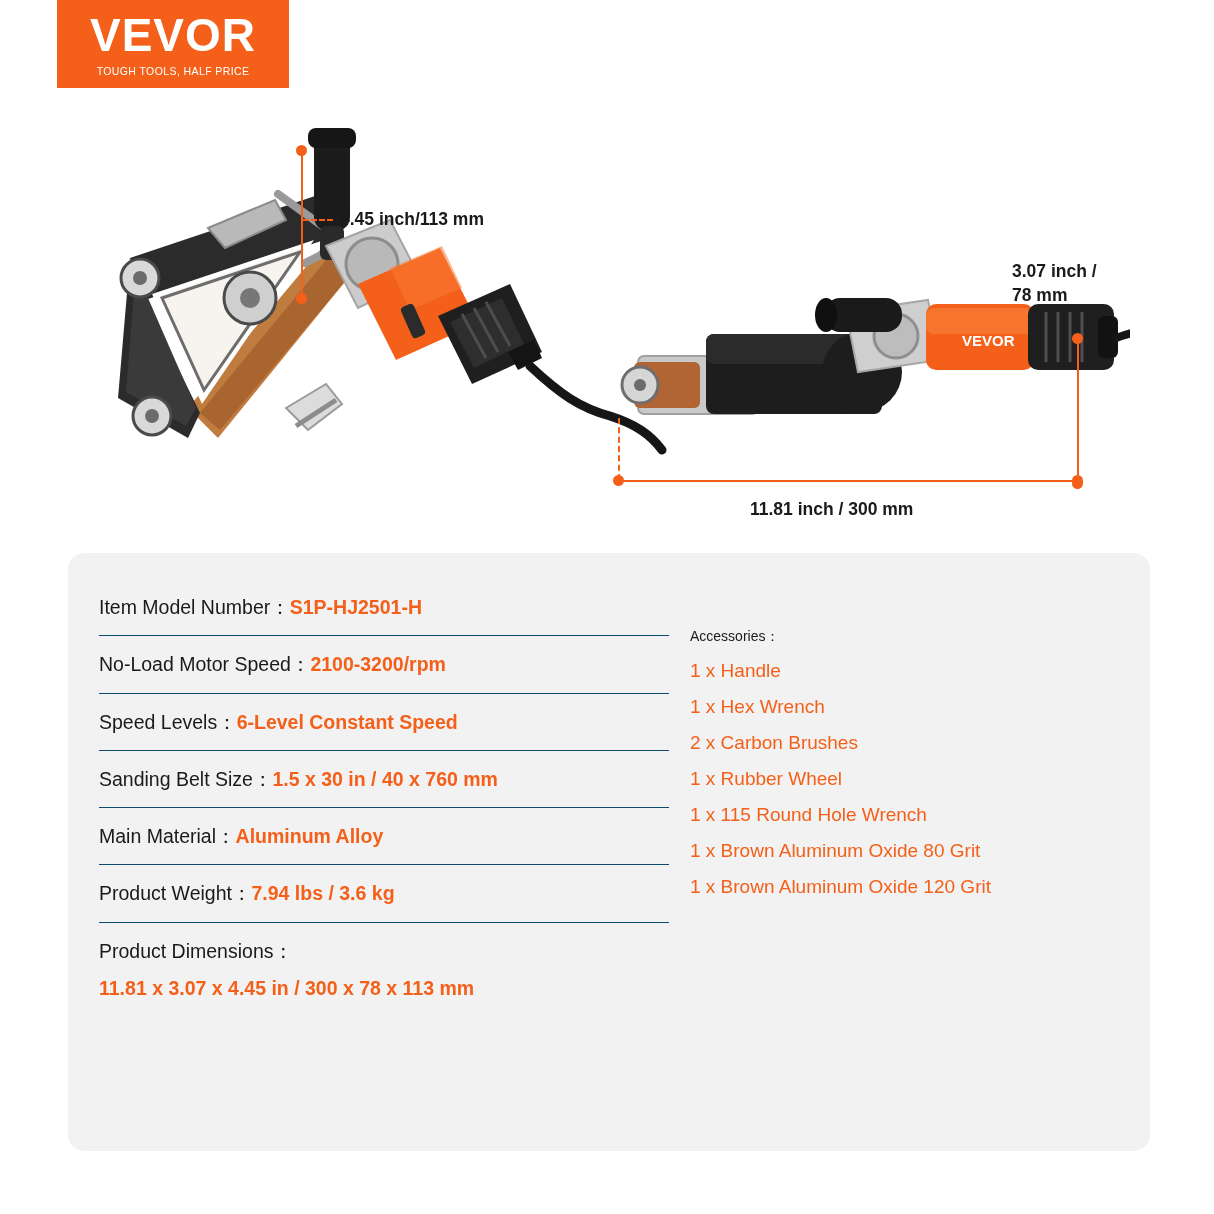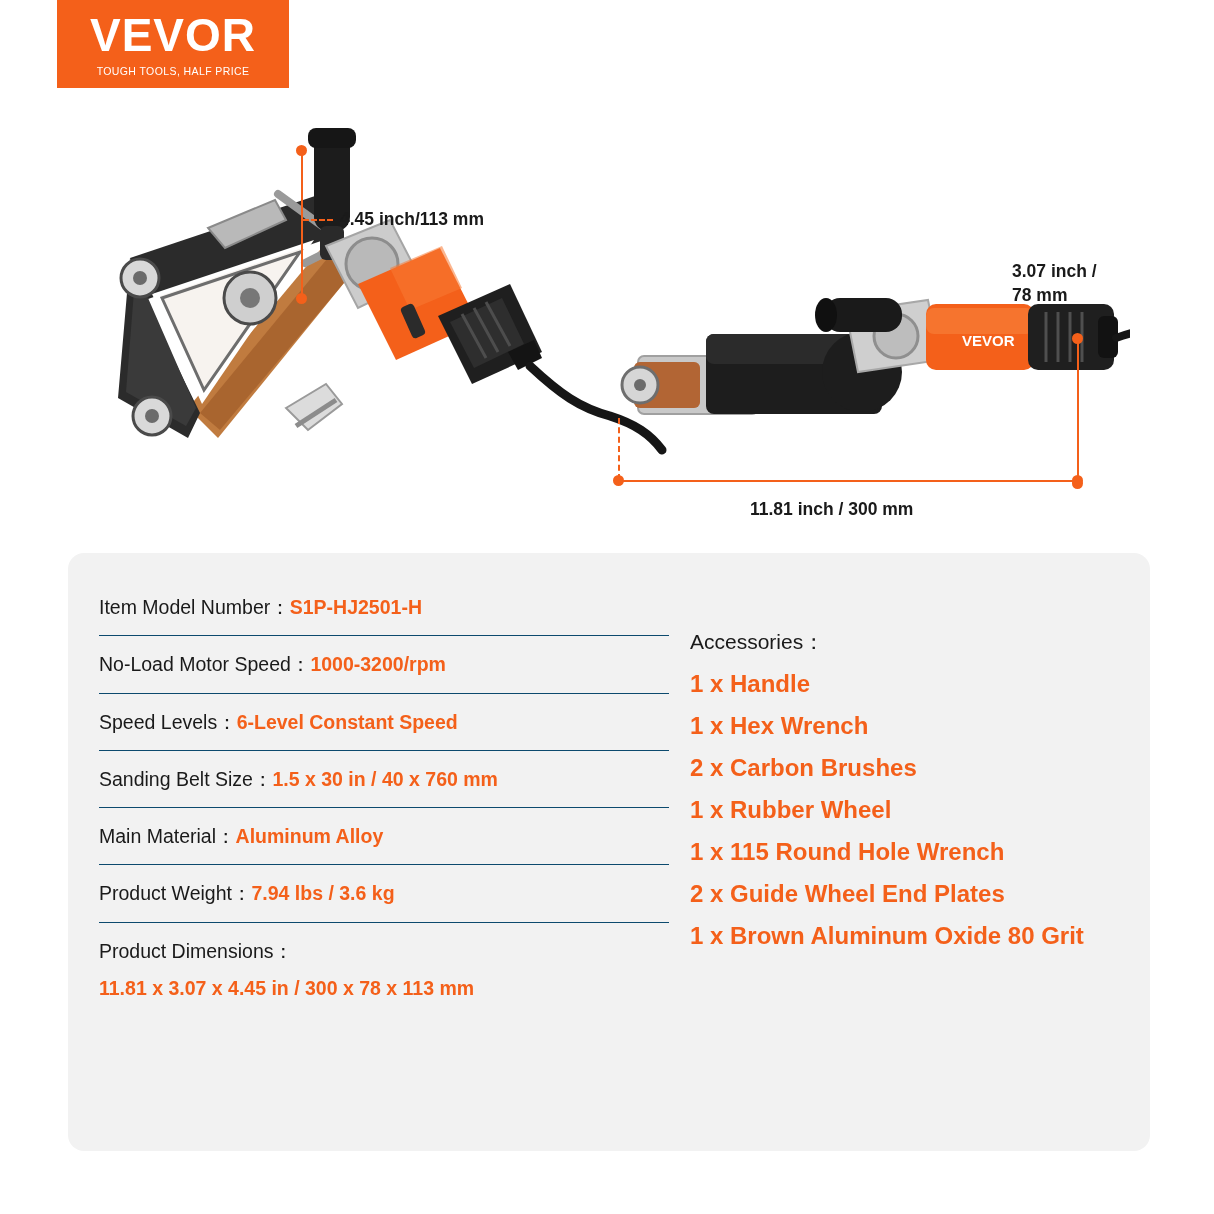--- a/index.html
+++ b/index.html
@@ -124,28 +124,28 @@
     margin-top: 8px;
   }
 
   .acc-col {
     position: absolute;
     left: 622px;
     top: 75px;
     width: 430px;
   }
   .acc-title {
-    font-size: 21px;
+    font-size: 14px;
     color: #1a1a1a;
     margin-bottom: 14px;
   }
   .acc-item {
-    font-size: 24px;
+    font-size: 19px;
     color: #f4601a;
-    font-weight: bold;
+    font-weight: normal;
     margin-bottom: 14px;
   }
 </style>
 </head>
 <body>
 
 <div class="logo-box">
   <div class="logo-word">VEVOR</div>
   <div class="logo-tag">TOUGH TOOLS, HALF PRICE</div>
 </div>
@@ -271,21 +271,21 @@
 
 <div class="spec-panel">
 
   <div class="spec-left">
 
     <div class="spec-row">
       <span>Item Model Number：</span><span class="val">S1P-HJ2501-H</span>
     </div>
 
     <div class="spec-row">
-      <span>No-Load Motor Speed：</span><span class="val">1000-3200/rpm</span>
+      <span>No-Load Motor Speed：</span><span class="val">2100-3200/rpm</span>
     </div>
 
     <div class="spec-row">
       <span>Speed Levels：</span><span class="val">6-Level Constant Speed</span>
     </div>
 
     <div class="spec-row">
       <span>Sanding Belt Size：</span><span class="val">1.5 x 30 in / 40 x 760 mm</span>
     </div>
 
@@ -303,17 +303,17 @@
 
   </div>
 
   <div class="acc-col">
     <div class="acc-title">Accessories：</div>
     <div class="acc-item">1 x Handle</div>
     <div class="acc-item">1 x Hex Wrench</div>
     <div class="acc-item">2 x Carbon Brushes</div>
     <div class="acc-item">1 x Rubber Wheel</div>
     <div class="acc-item">1 x 115 Round Hole Wrench</div>
-    <div class="acc-item">2 x Guide Wheel End Plates</div>
     <div class="acc-item">1 x Brown Aluminum Oxide 80 Grit</div>
+    <div class="acc-item">1 x Brown Aluminum Oxide 120 Grit</div>
   </div>
 
 </div>
 
 </body></html>

